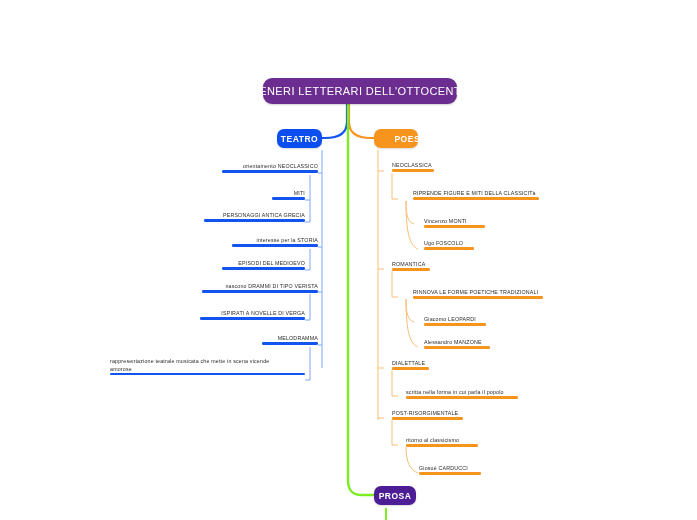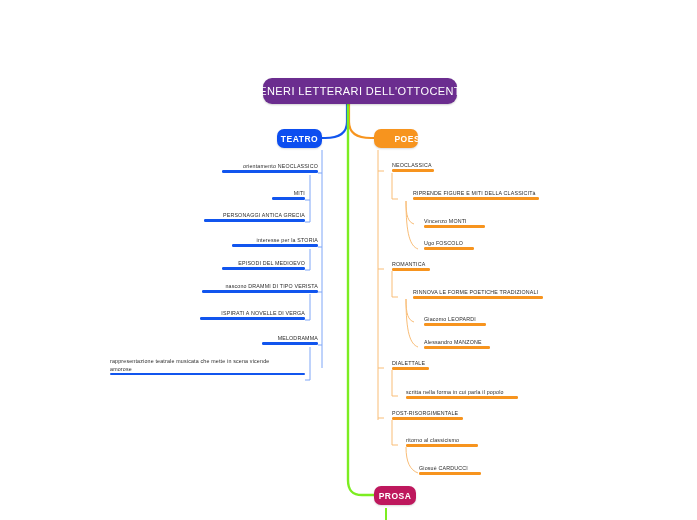--- a/index.html
+++ b/index.html
@@ -34,21 +34,21 @@
     border-radius:7px;
     font-size:8.5px;
     font-weight:bold;
     letter-spacing:.5px;
     display:flex;align-items:center;justify-content:center;
     white-space:nowrap;
     box-shadow:0 1px 2px rgba(0,0,0,.15);
   }
   .pill.teatro{background:#0d4ef0;}
   .pill.poesia{background:#f7941e;}
-  .pill.prosa{background:#be185d;}
+  .pill.prosa{background:#4c1d95;}
 
   
   .leaf{
     position:absolute;
     box-sizing:border-box;
     font-size:5.3px;
     color:#2a2a2a;
     letter-spacing:.18px;
     line-height:1.45;
     padding-bottom:2px;

